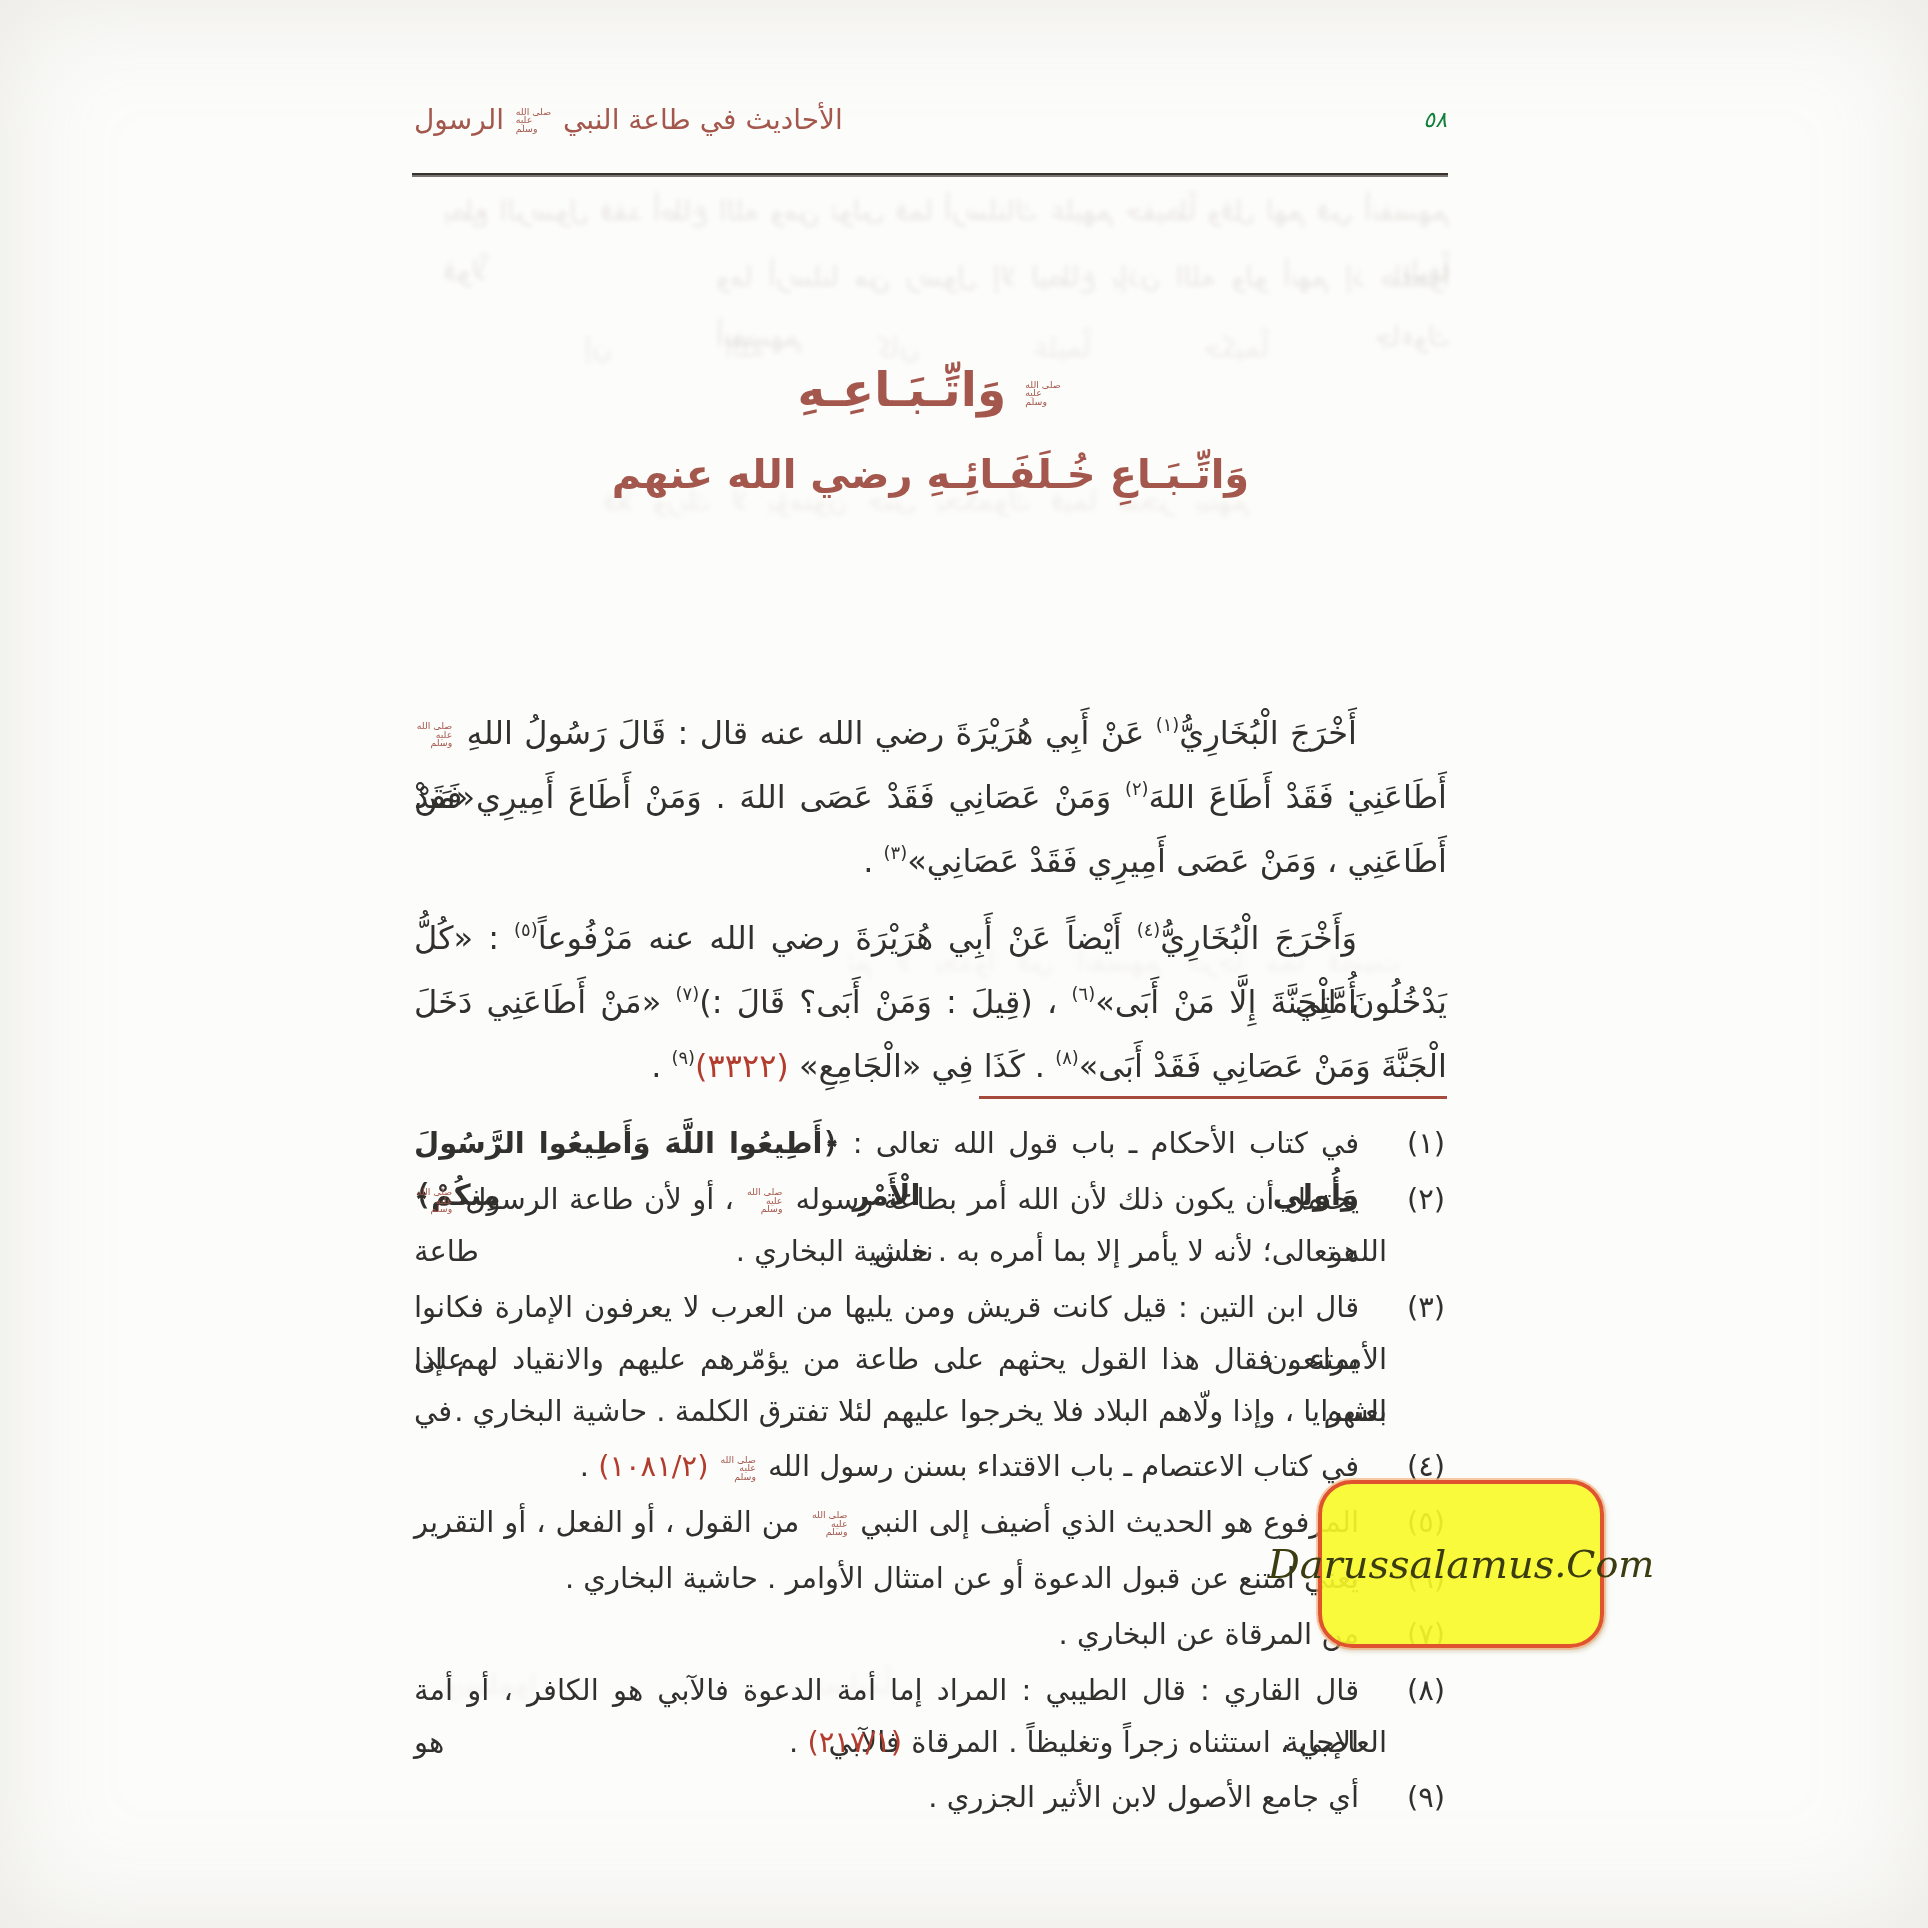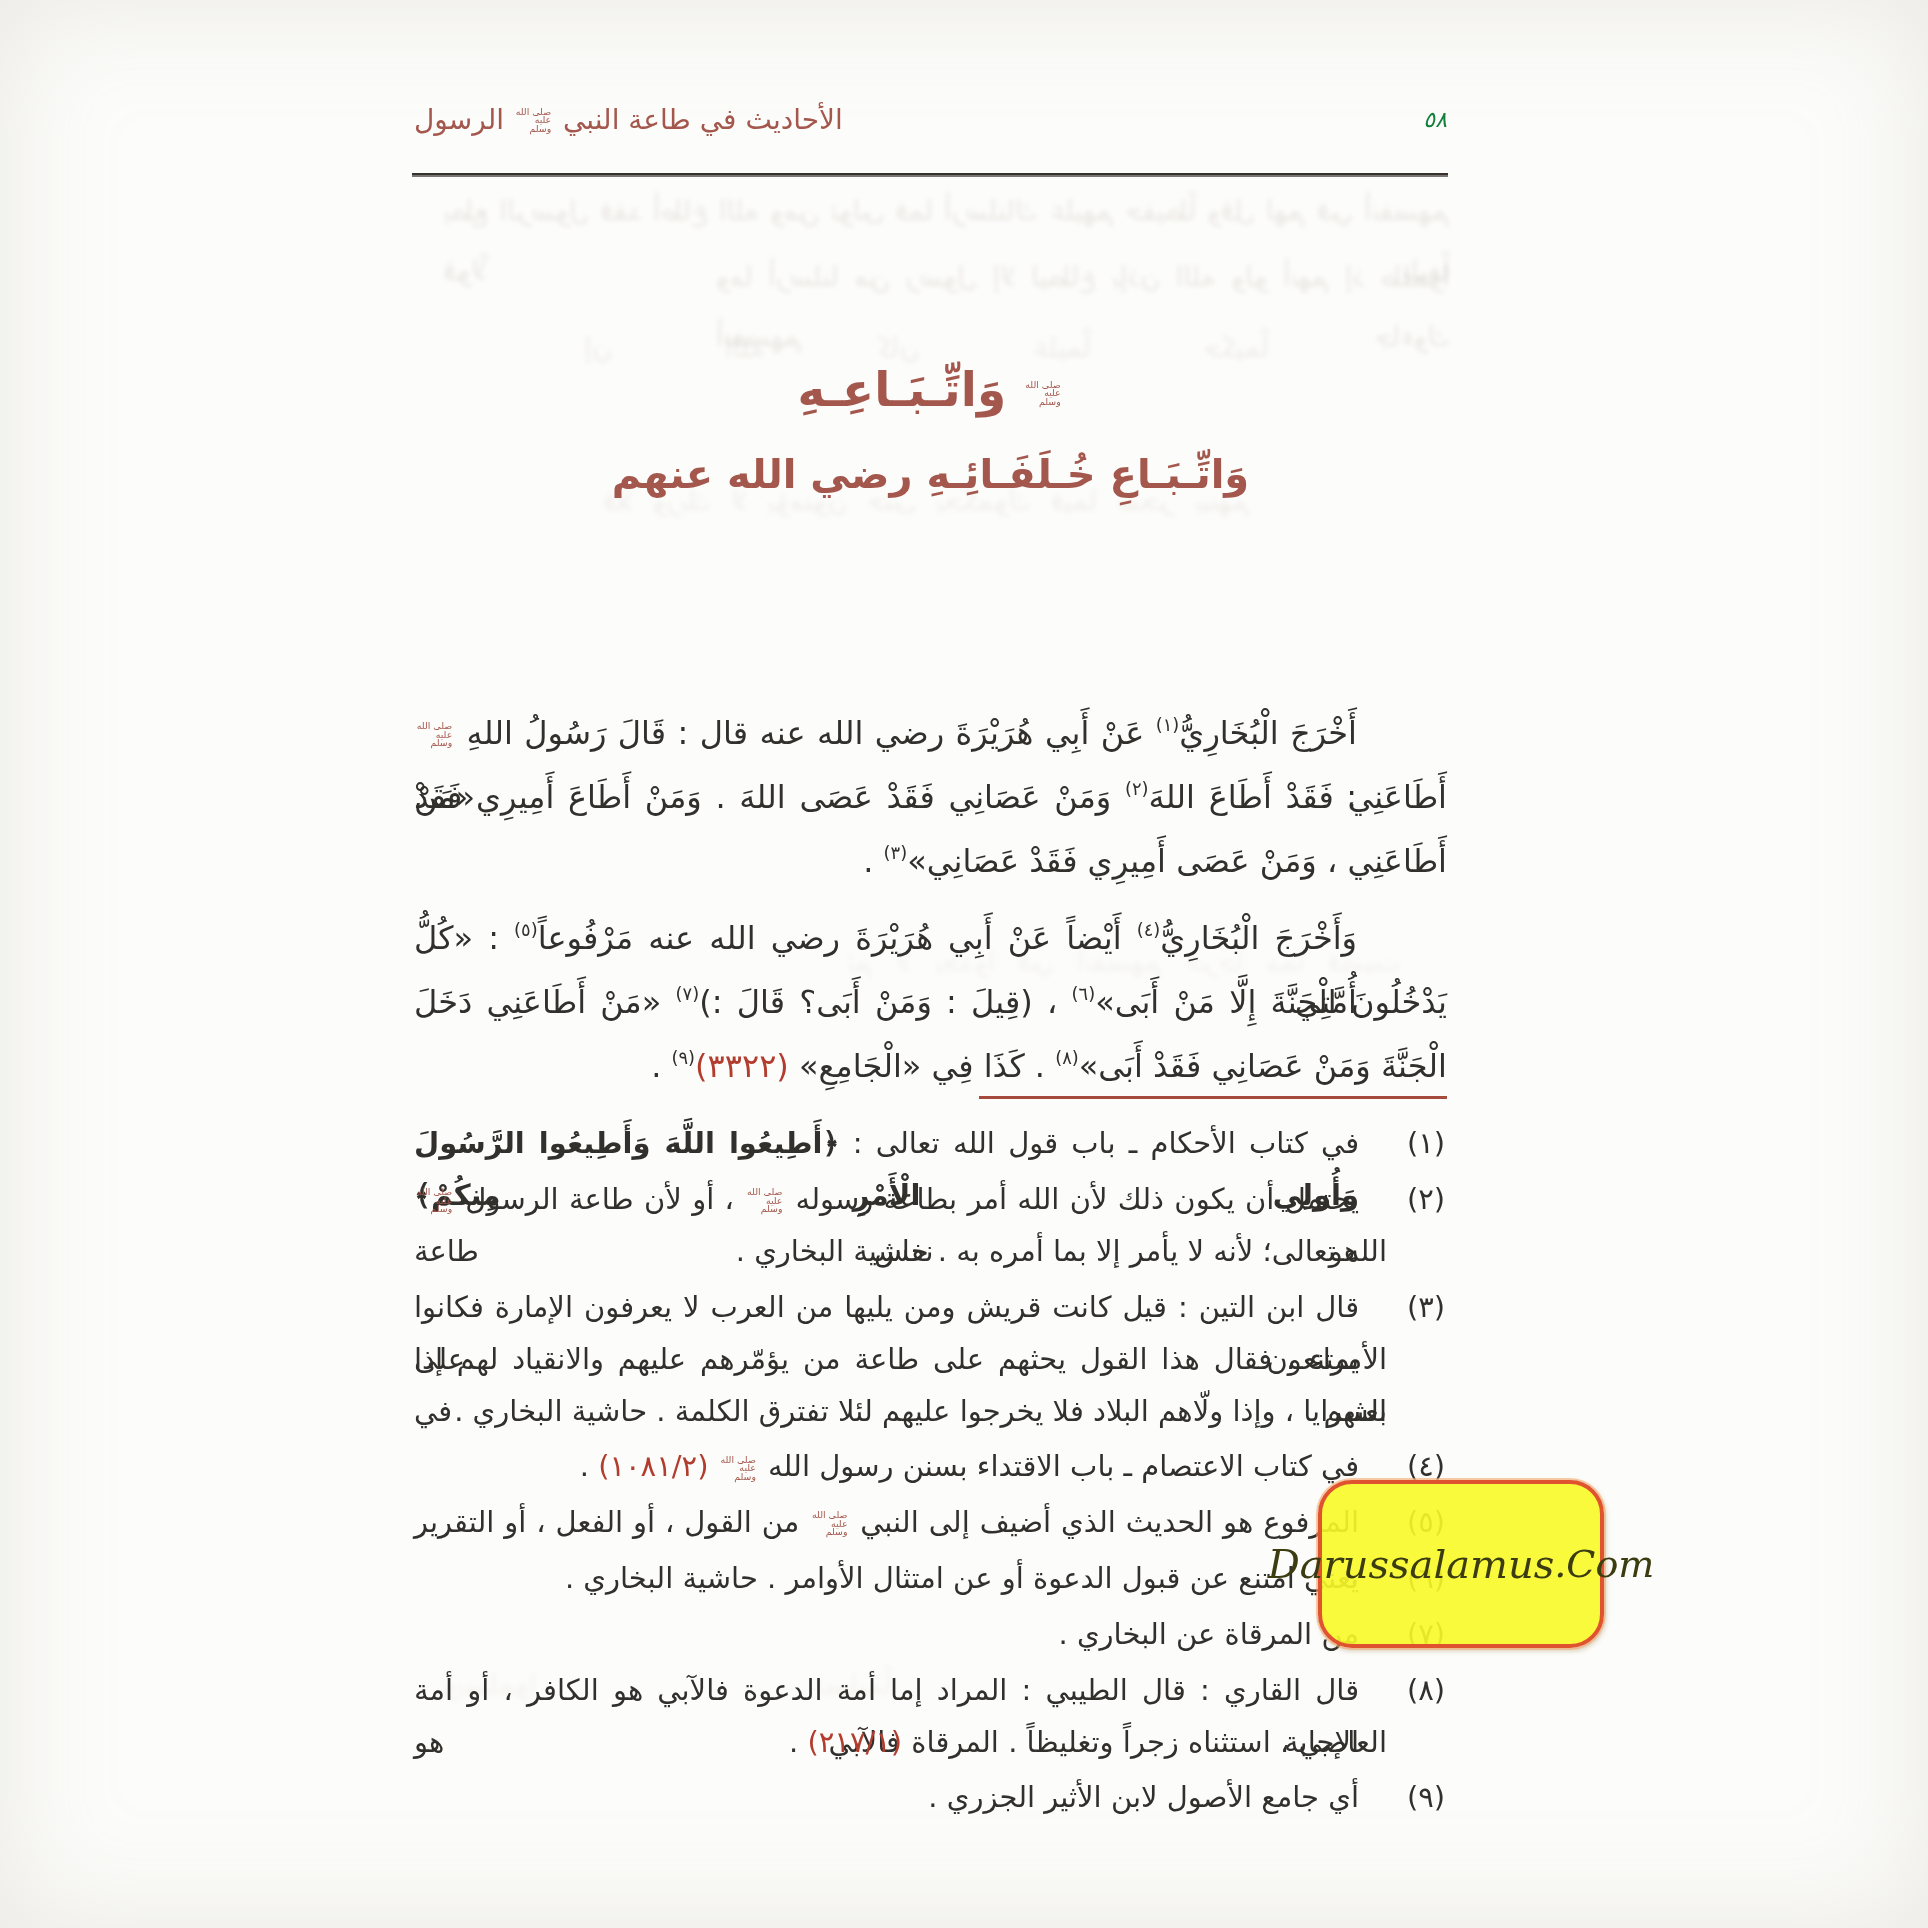--- a/index.html
+++ b/index.html
@@ -51,21 +51,21 @@
   .tline.leftline{text-align:left;text-align-last:left;}
   .tline.indent{padding-right:90px;}
   
   .sup{font-size:.56em;vertical-align:13px;direction:ltr;unicode-bidi:isolate;}
   
   .red{color:var(--ref-red);direction:ltr;unicode-bidi:isolate;}
   
   .quran{font-weight:bold;}
   
   .saw{
-    display:inline-block;direction:rtl;text-align:right;vertical-align:middle;
+    display:inline-block;direction:rtl;text-align:left;vertical-align:middle;
     font-size:9.4px;line-height:8.5px;color:var(--accent);margin:0 2.8px;font-weight:normal;
   }
   .saw .sawl{display:block;}
   
   #footnote-rule{
     position:absolute;top:1096px;left:979px;width:468px;height:2.8px;
     background:var(--rule-red);z-index:1;
   }
   
   #footnotes{position:absolute;top:1117px;left:414px;width:1033px;direction:rtl;font-size:29px;z-index:1;}

